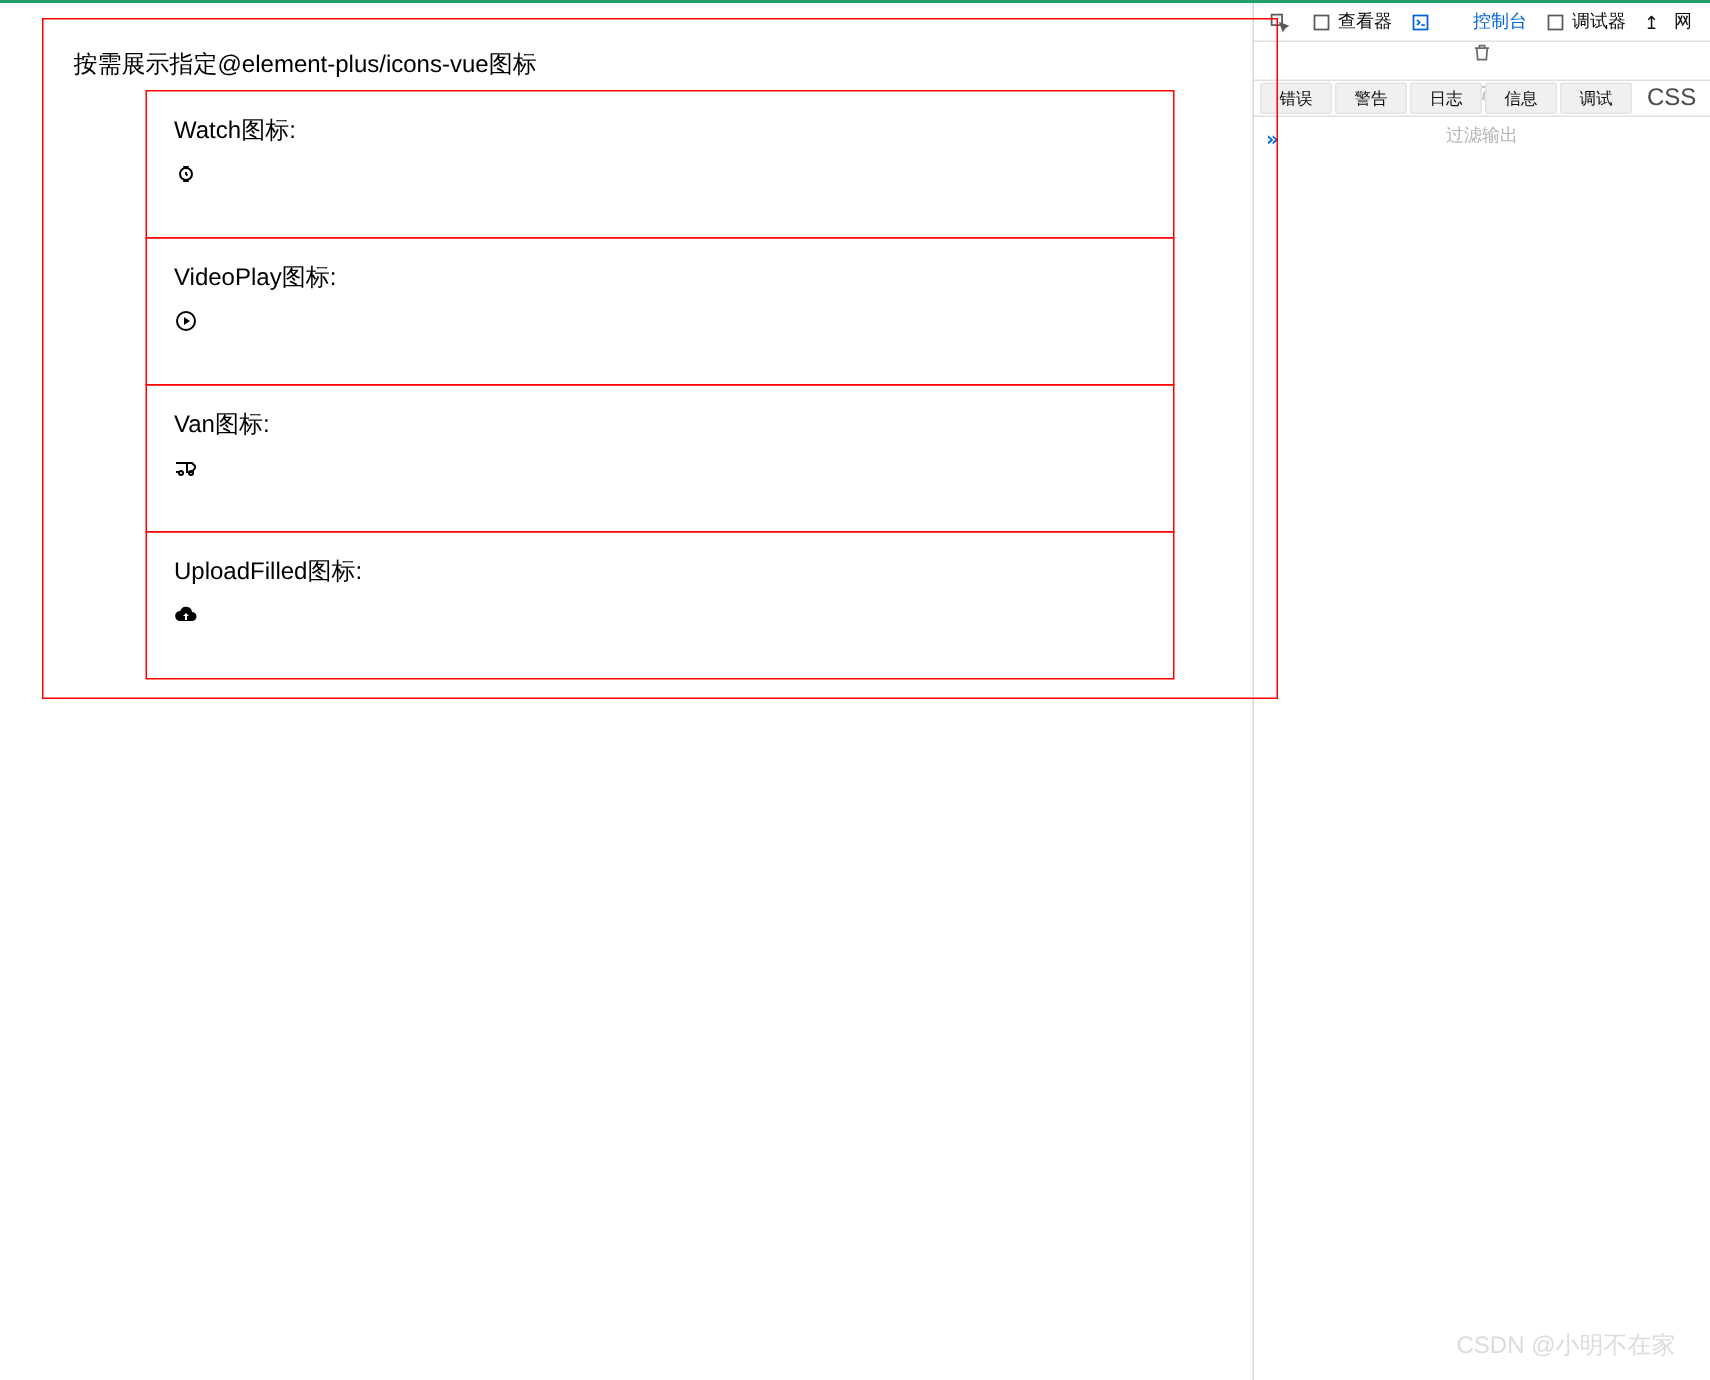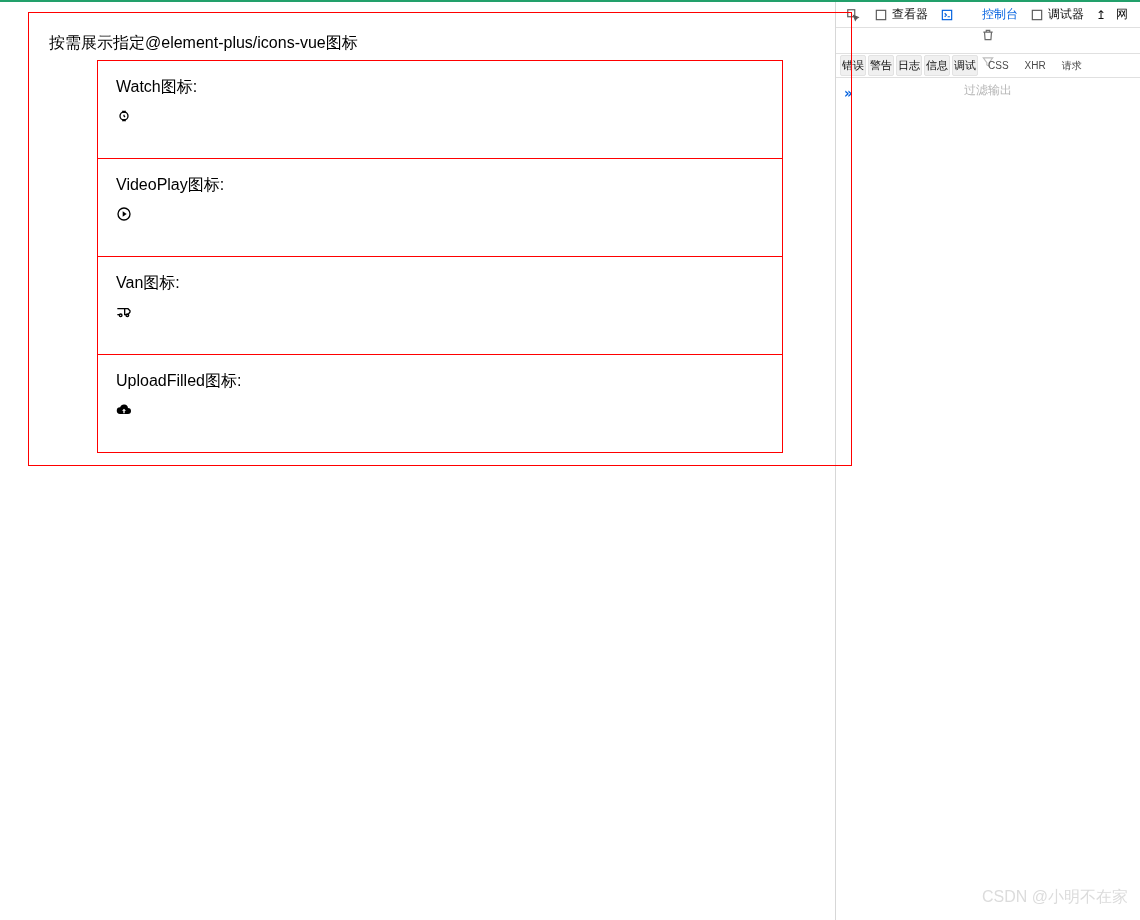--- a/index.html
+++ b/index.html
@@ -87,44 +87,44 @@
     .dt-trash { width: 14px; height: 14px; }
 
     .dt-filters {
       display: flex; align-items: center;
       height: 24px; gap: 0;
       border-bottom: 1px solid #e0e0e0;
       white-space: nowrap;
       padding-left: 4px;
     }
     .chip {
-      padding: 2px 1px;
+      padding: 2px 12px;
       background: #f0f0f0;
       border: 1px solid #e3e3e3;
       border-radius: 2px;
       margin-right: 2px;
       font-size: 11px;
     }
     .pill {
       padding: 2px 8px;
-      font-size: 10px;
+      font-size: 16px;
       color: #4a4a4a;
     }
     .dt-log {
       padding: 4px 0;
       font-family: Menlo, Consolas, monospace;
       font-size: 12px;
       color: #5a5a5a;
     }
     .log-line { padding: 2px 8px 2px 28px; }
     .log-toggle { color: #0060df; font-weight: 700; padding: 3px 8px; font-size: 14px; }
 
     .watermark {
       position: absolute;
-      right: 12px;
+      right: 23px;
       bottom: 12px;
       color: #dcdcdc;
       font-size: 16px;
       pointer-events: none;
       font-family: sans-serif;
     }
   </style>
 </head>
 <body>
 

